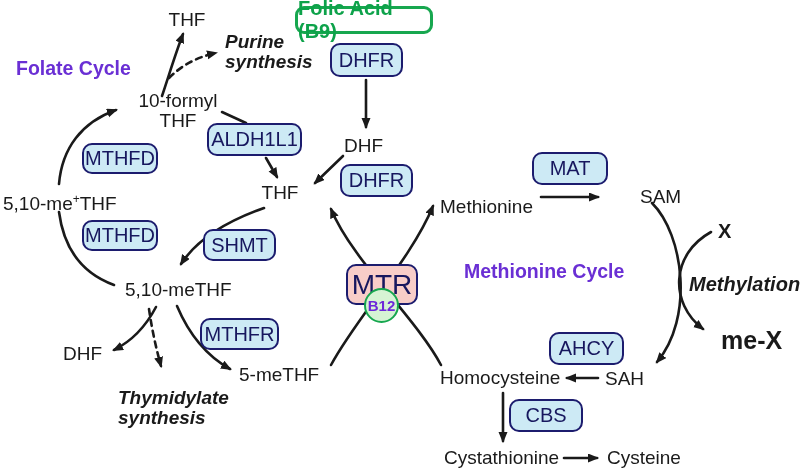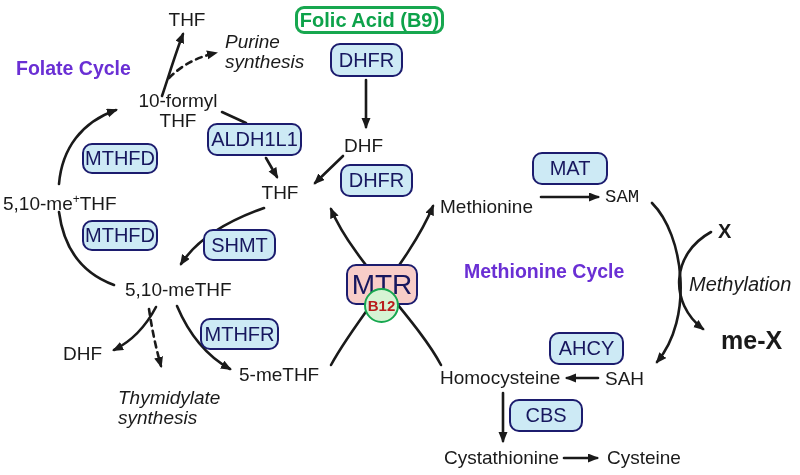--- a/index.html
+++ b/index.html
@@ -7,37 +7,37 @@
     position:relative; width:800px; height:475px; background:#ffffff;
     font-family:"Liberation Sans", sans-serif; overflow:hidden;
   }
   #arrows { position:absolute; left:0; top:0; z-index:1; }
   .lbl {
     position:absolute; z-index:2; font-size:19px; color:#1a1a1a;
     white-space:nowrap; line-height:20px;
   }
   .ctr { text-align:center; }
   .bold { font-weight:bold; }
-  .bi { font-weight:normal; font-style:italic; font-size:19px; }
+  .bi { font-weight:bold; font-style:italic; font-size:19px; }
   .cycle { font-weight:bold; color:#6a2fd4; font-size:19.5px; }
   .ebox {
     position:absolute; z-index:2; background:#cdeaf5;
     border:2.5px solid #1c1c6e; border-radius:10px; color:#17175e;
     display:flex; align-items:center; justify-content:center;
     font-size:20px; box-sizing:border-box;
   }
   .mtrbox {
     position:absolute; z-index:2; background:#f8cdc8;
     border:2.5px solid #1c1c6e; border-radius:10px; color:#17175e;
     display:flex; align-items:flex-start; justify-content:center;
     font-size:28px; box-sizing:border-box; padding-top:3px;
   }
   .b12 {
     position:absolute; z-index:3; background:#d6f3d4;
-    border:2.5px solid #17a74f; border-radius:50%; color:#b91c1c;
+    border:2.5px solid #17a74f; border-radius:50%; color:#6d28d9;
     display:flex; align-items:center; justify-content:center;
     font-size:15px; font-weight:bold; box-sizing:border-box;
   }
   .vitbox {
     position:absolute; z-index:2; background:#ffffff;
     border:3px solid #17a74f; border-radius:9px; color:#0da24a;
     display:flex; align-items:center; justify-content:center;
     font-size:20px; font-weight:bold; box-sizing:border-box;
   }
   sup { font-size:12px; }
@@ -73,21 +73,21 @@
       <path d="M 711 232 C 671 254 669 303 703 329" marker-end="url(#ah)"></path>
       <path d="M 598 378 L 567 378" marker-end="url(#ah)"></path>
       <path d="M 503 393 L 503 441" marker-end="url(#ah)"></path>
       <path d="M 564 458 L 597 458" marker-end="url(#ah)"></path>
     </g>
   </svg>
 
   <div class="lbl cycle" style="left:16px; top:58px;">Folate Cycle</div>
   <div class="lbl cycle" style="left:464px; top:261px;">Methionine Cycle</div>
 
-  <div class="vitbox" style="left:295px; top:6px; width:149px; height:28px;">Folic Acid (B9)</div>
+  <div class="vitbox" style="left:295px; top:6px; width:138px; height:28px;">Folic Acid (B9)</div>
   <div class="b12" style="left:364px; top:288px; width:35px; height:35px;">B12</div>
 
   <div class="ebox" style="left:330px; top:43px; width:73px; height:34px;">DHFR</div>
   <div class="ebox" style="left:207px; top:123px; width:95px; height:33px;">ALDH1L1</div>
   <div class="ebox" style="left:82px; top:143px; width:76px; height:31px;">MTHFD</div>
   <div class="ebox" style="left:82px; top:220px; width:76px; height:31px;">MTHFD</div>
   <div class="ebox" style="left:340px; top:164px; width:73px; height:33px;">DHFR</div>
   <div class="ebox" style="left:203px; top:229px; width:73px; height:32px;">SHMT</div>
   <div class="ebox" style="left:200px; top:318px; width:79px; height:32px;">MTHFR</div>
   <div class="mtrbox" style="left:346px; top:264px; width:72px; height:41px;">MTR</div>
@@ -100,21 +100,21 @@
     <div>10-formyl</div>
     <div>THF</div>
   </div>
   <div class="lbl" style="left:3px; top:189px;"><span>5,10-me</span><sup>+</sup><span>THF</span></div>
   <div class="lbl" style="left:125px; top:280px;">5,10-meTHF</div>
   <div class="lbl ctr" style="left:255px; top:183px; width:50px;">THF</div>
   <div class="lbl" style="left:344px; top:136px;">DHF</div>
   <div class="lbl" style="left:63px; top:344px;">DHF</div>
   <div class="lbl" style="left:239px; top:365px;">5-meTHF</div>
   <div class="lbl" style="left:440px; top:197px;">Methionine</div>
-  <div class="lbl" style="left:605px; top:187px;font-family:Liberation Mono, monospace;">SAM</div>
+  <div class="lbl" style="left:640px; top:187px;">SAM</div>
   <div class="lbl" style="left:605px; top:369px;">SAH</div>
   <div class="lbl" style="left:440px; top:368px;">Homocysteine</div>
   <div class="lbl" style="left:444px; top:448px;">Cystathionine</div>
   <div class="lbl" style="left:607px; top:448px;">Cysteine</div>
   <div class="lbl bold" style="left:718px; top:221px; font-size:20px;">X</div>
   <div class="lbl bold" style="left:721px; top:330px; font-size:25px;">me-X</div>
 
   <div class="lbl bi" style="left:225px; top:32px;">
     <div>Purine</div>
     <div>synthesis</div>

